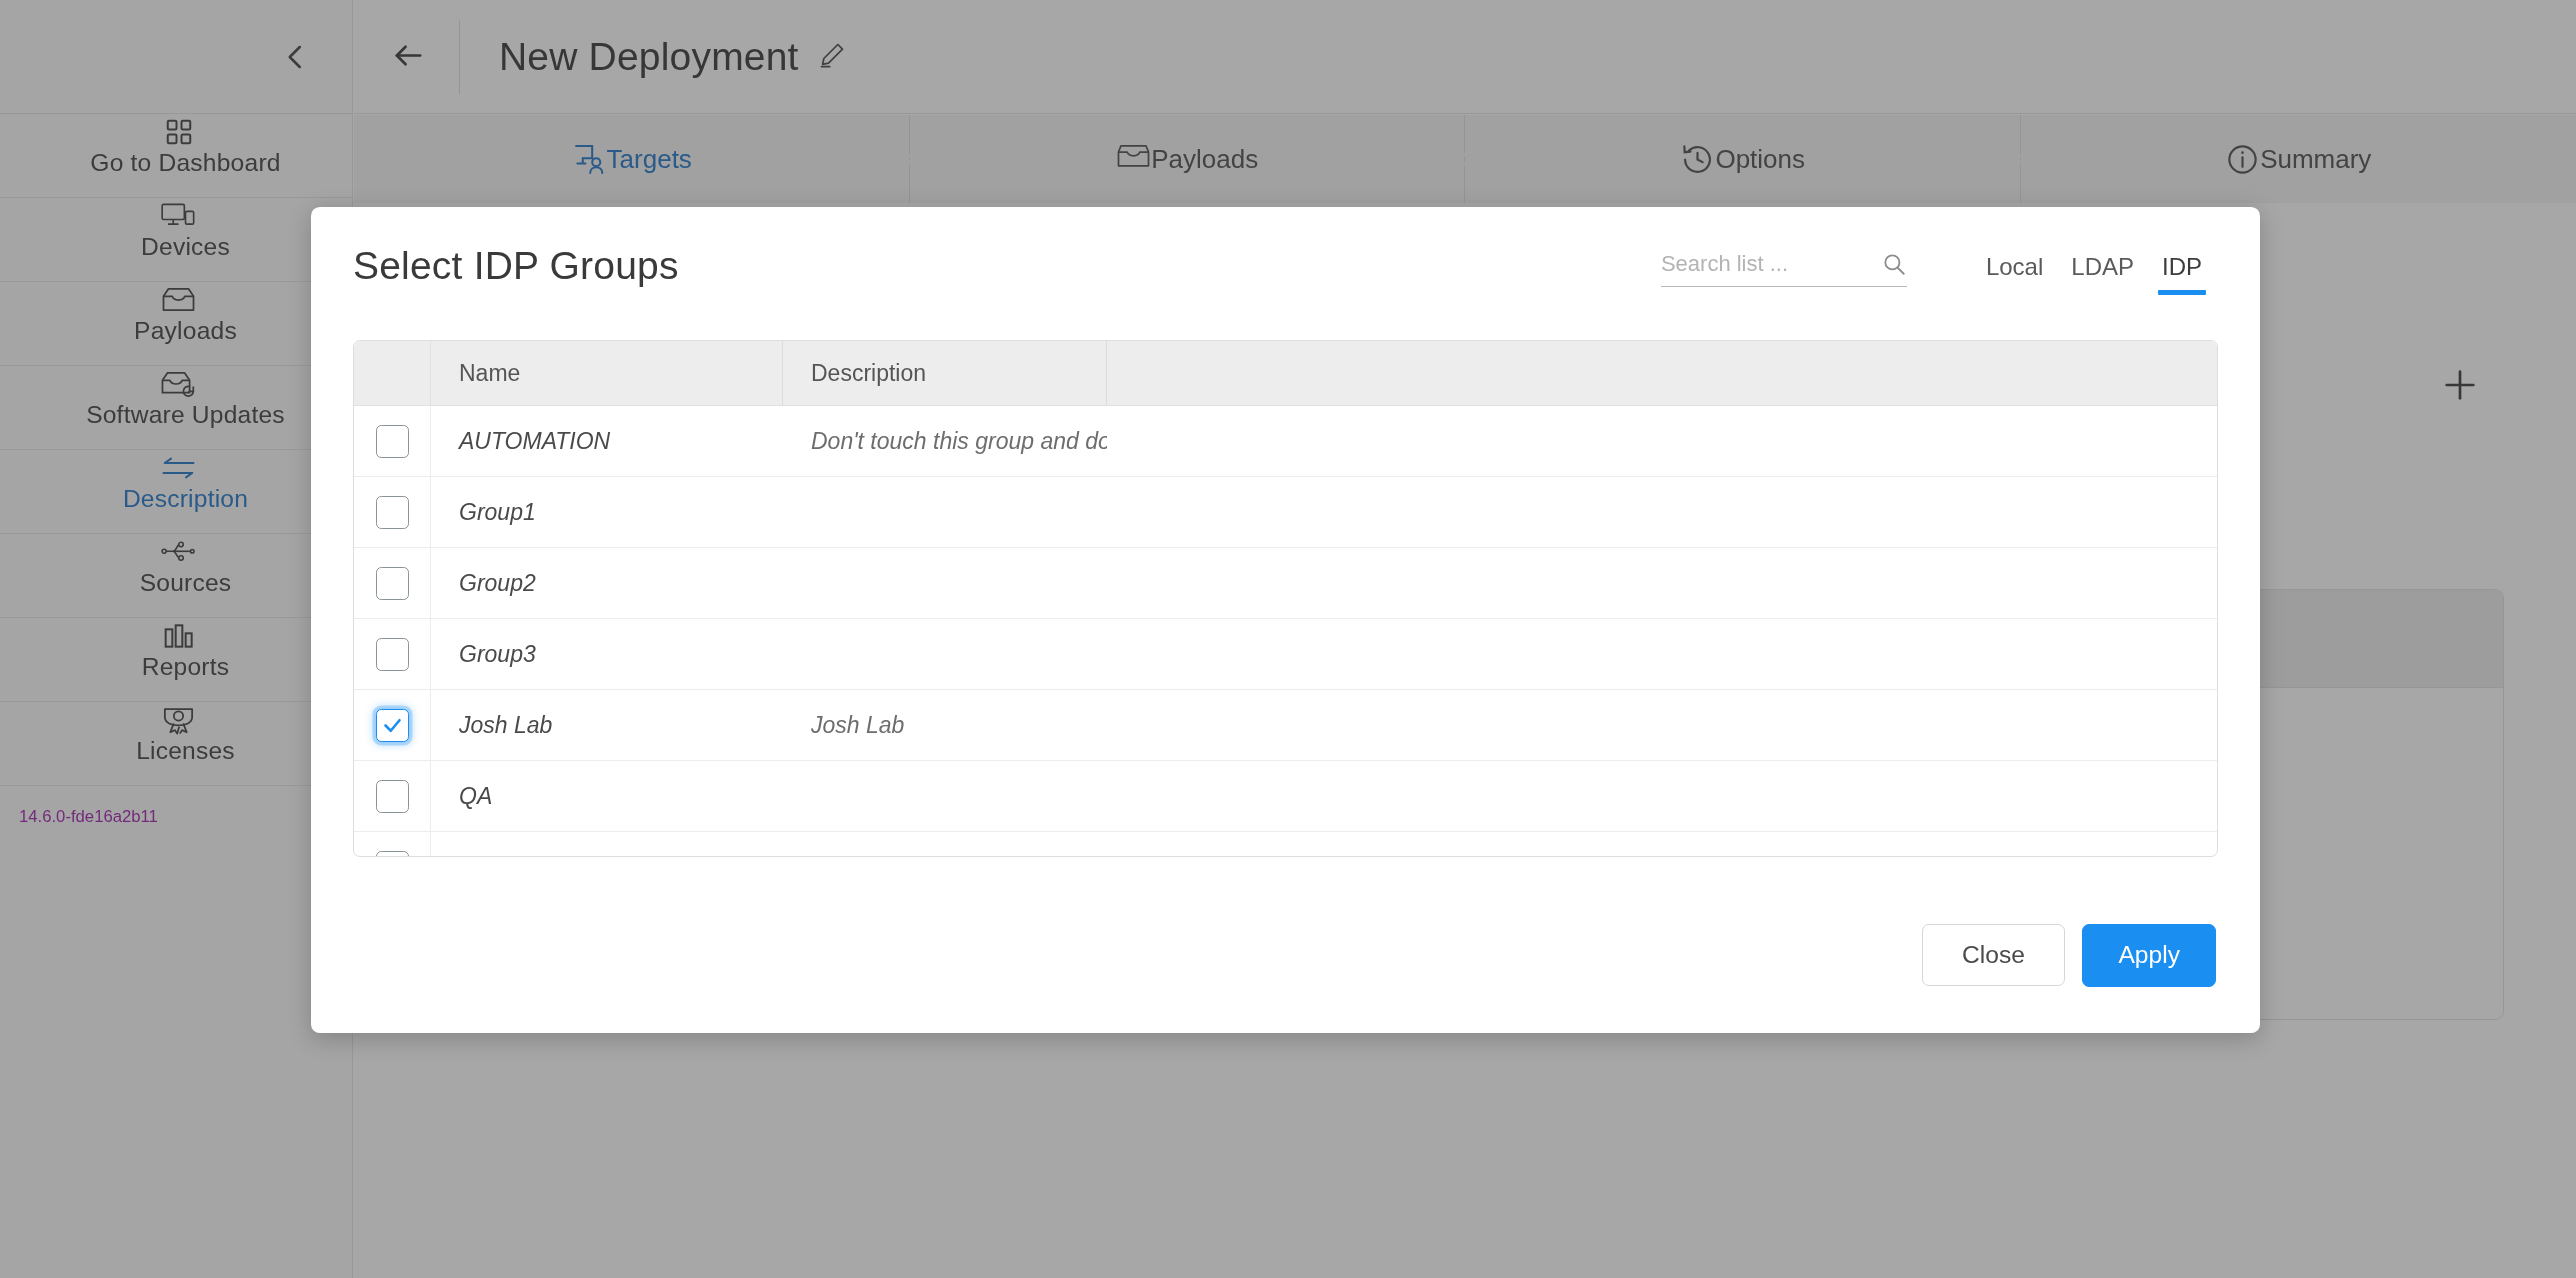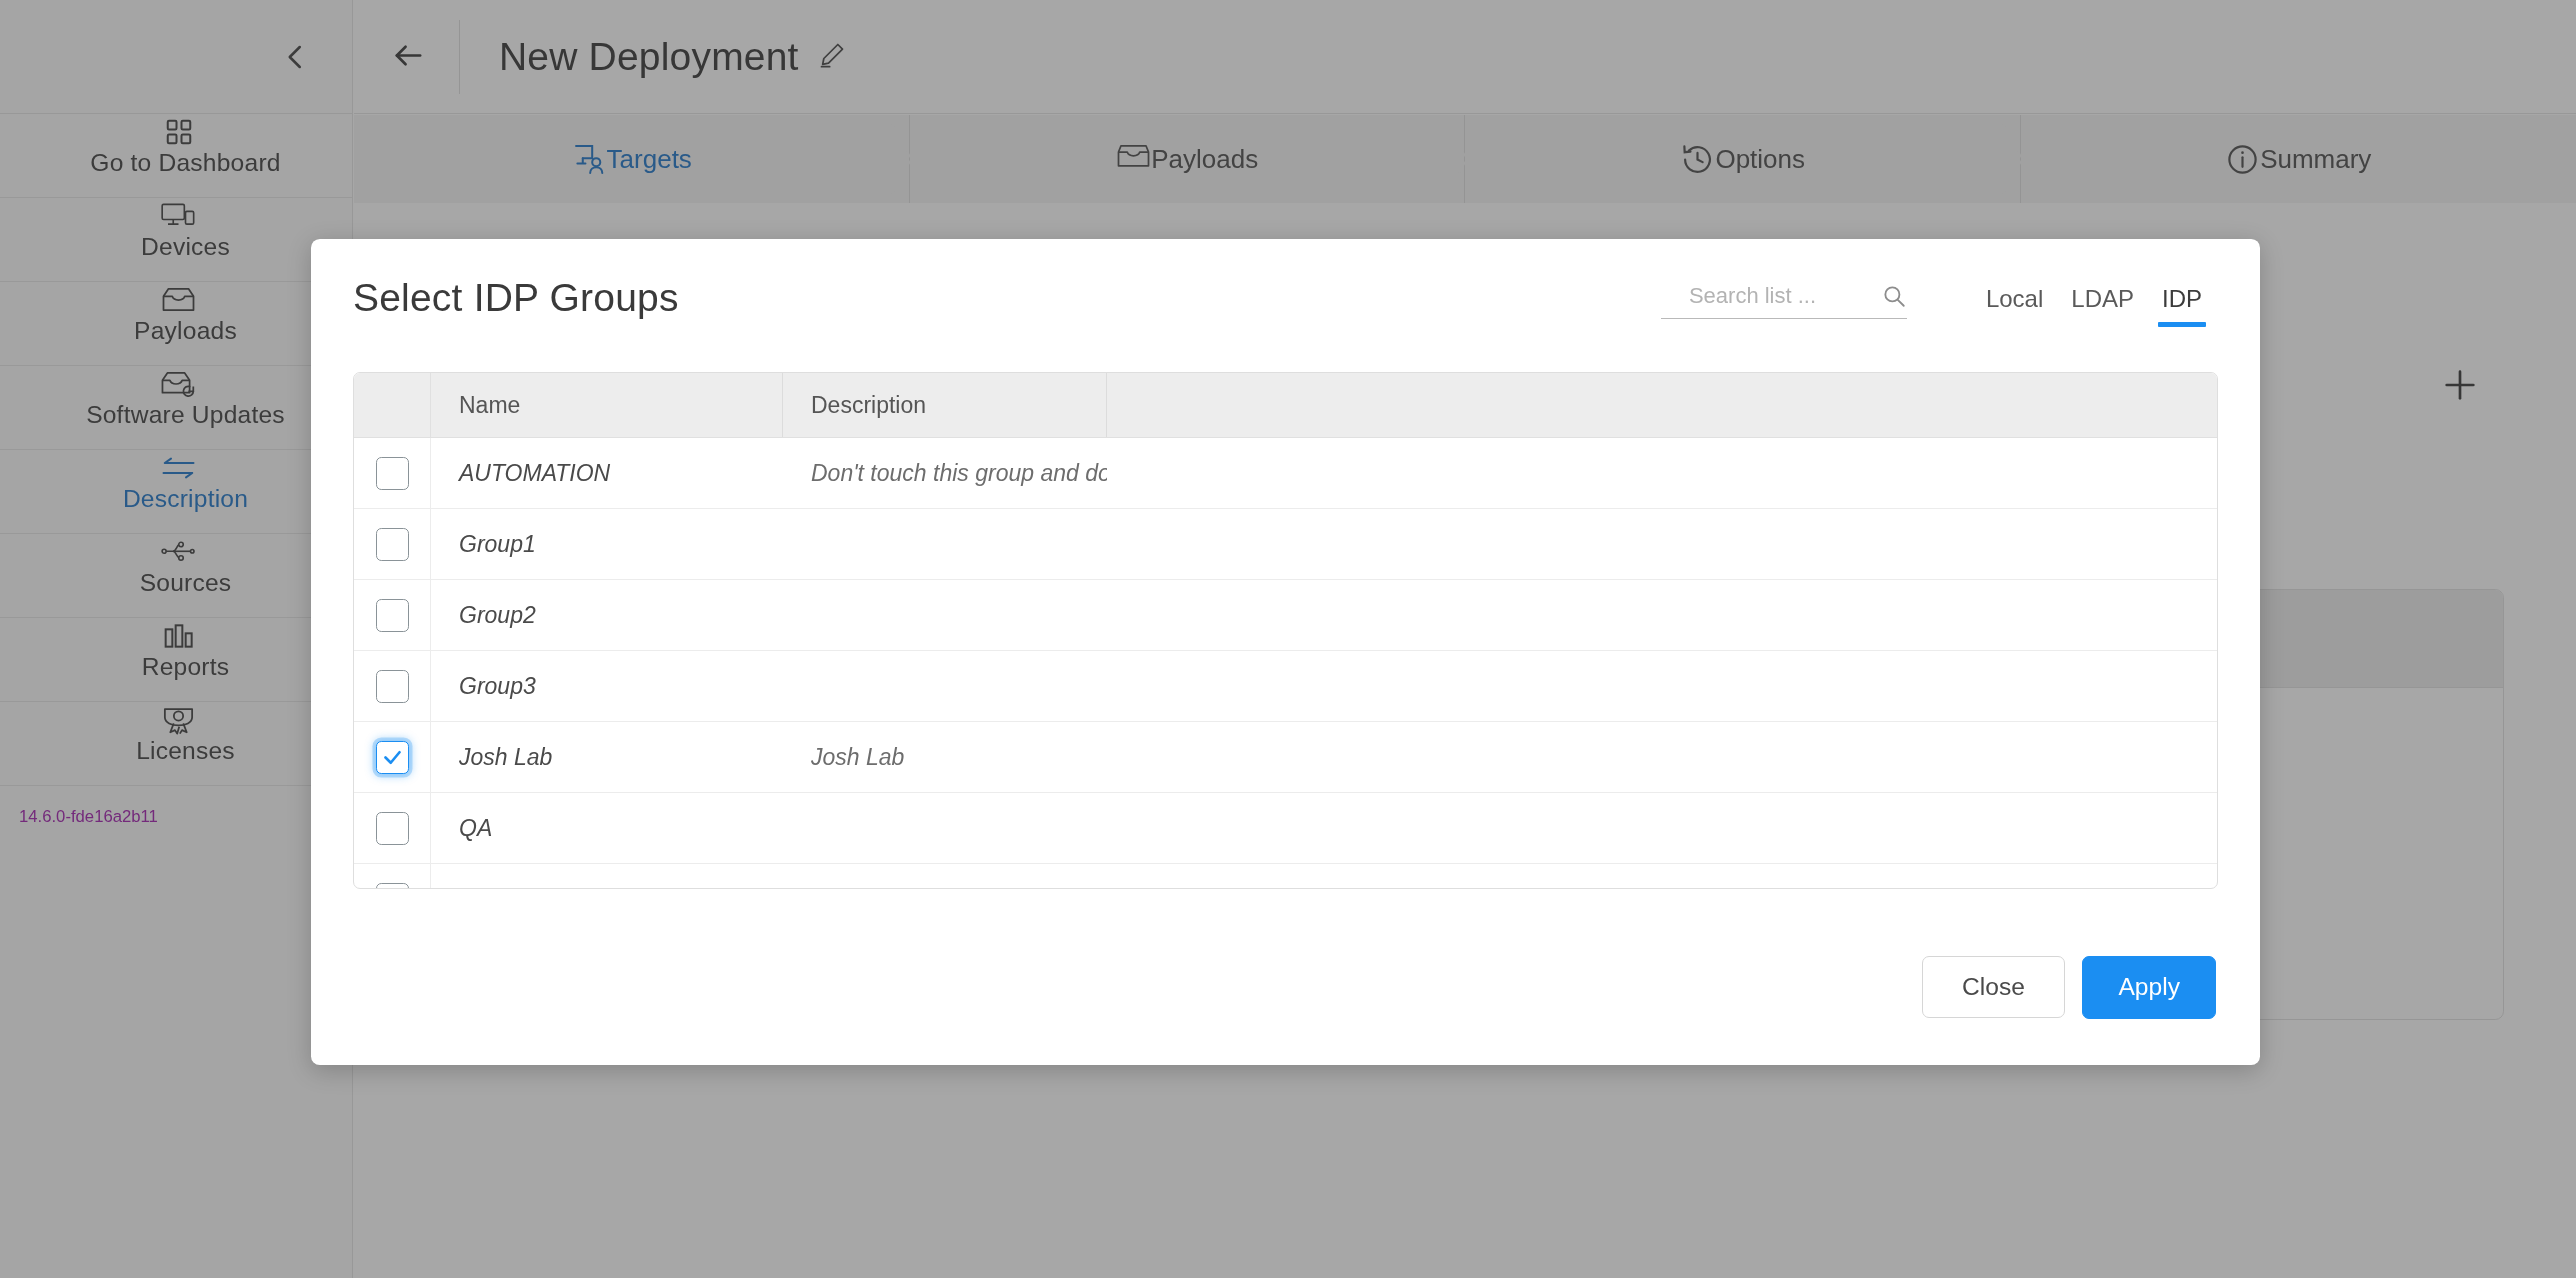--- a/index.html
+++ b/index.html
@@ -87,39 +87,39 @@
   .bg-card-head .c1 { flex: 0 0 auto; width: 1496px; border-right: 0.9px solid #e0e0e0; }
   .bg-card-head .c2 { flex: 1; }
 
   
   .dim-overlay {
     position: absolute; inset: 0; background: rgba(60,60,60,0.45); z-index: 50;
   }
 
   
   .modal {
-    position: absolute; left: 311px; top: 239px; width: 1949px; height: 826px;
+    position: absolute; left: 311px; top: 207px; width: 1949px; height: 826px;
     background: #ffffff; border-radius: 8.8px; z-index: 60;
     box-shadow: 0 5.3px 24.6px rgba(0,0,0,0.20);
     display: flex; flex-direction: column;
   }
   .modal-head {
     height: 117px; display: flex; align-items: flex-start; padding: 37px 44px 0 42px;
   }
   .modal-title { font-size: 39px; color: #3a3a3a; font-weight: 400; letter-spacing: 0.2px; }
   .head-right { margin-left: auto; display: flex; align-items: flex-start; gap: 0; }
 
   .search-wrap {
     position: relative; width: 246px; margin-top: 7px; margin-right: 65px;
     border-bottom: 1.8px solid #b9b9b9; padding-bottom: 8.8px;
     display: flex; align-items: center;
   }
   .search-input {
     border: none; outline: none; background: transparent; width: 184px;
-    font-size: 22px; color: #585858; font-family: "Liberation Sans", sans-serif; margin-left: 28px;
+    font-size: 22px; color: #585858; font-family: "Liberation Sans", sans-serif;
   }
   .search-input::placeholder { color: #b3b3b3; }
   .search-icon { width: 26px; height: 26px; margin-left: auto; cursor: pointer; }
 
   .src-tabs { display: flex; align-items: flex-start; gap: 0; margin-top: 9px; }
   .src-tab {
     position: relative; font-size: 24px; color: #5a5a5a; padding: 0 14px 14px 14px; cursor: pointer;
   }
   .src-tab.active { color: #3c3c3c; }
   .src-tab.active:after {

